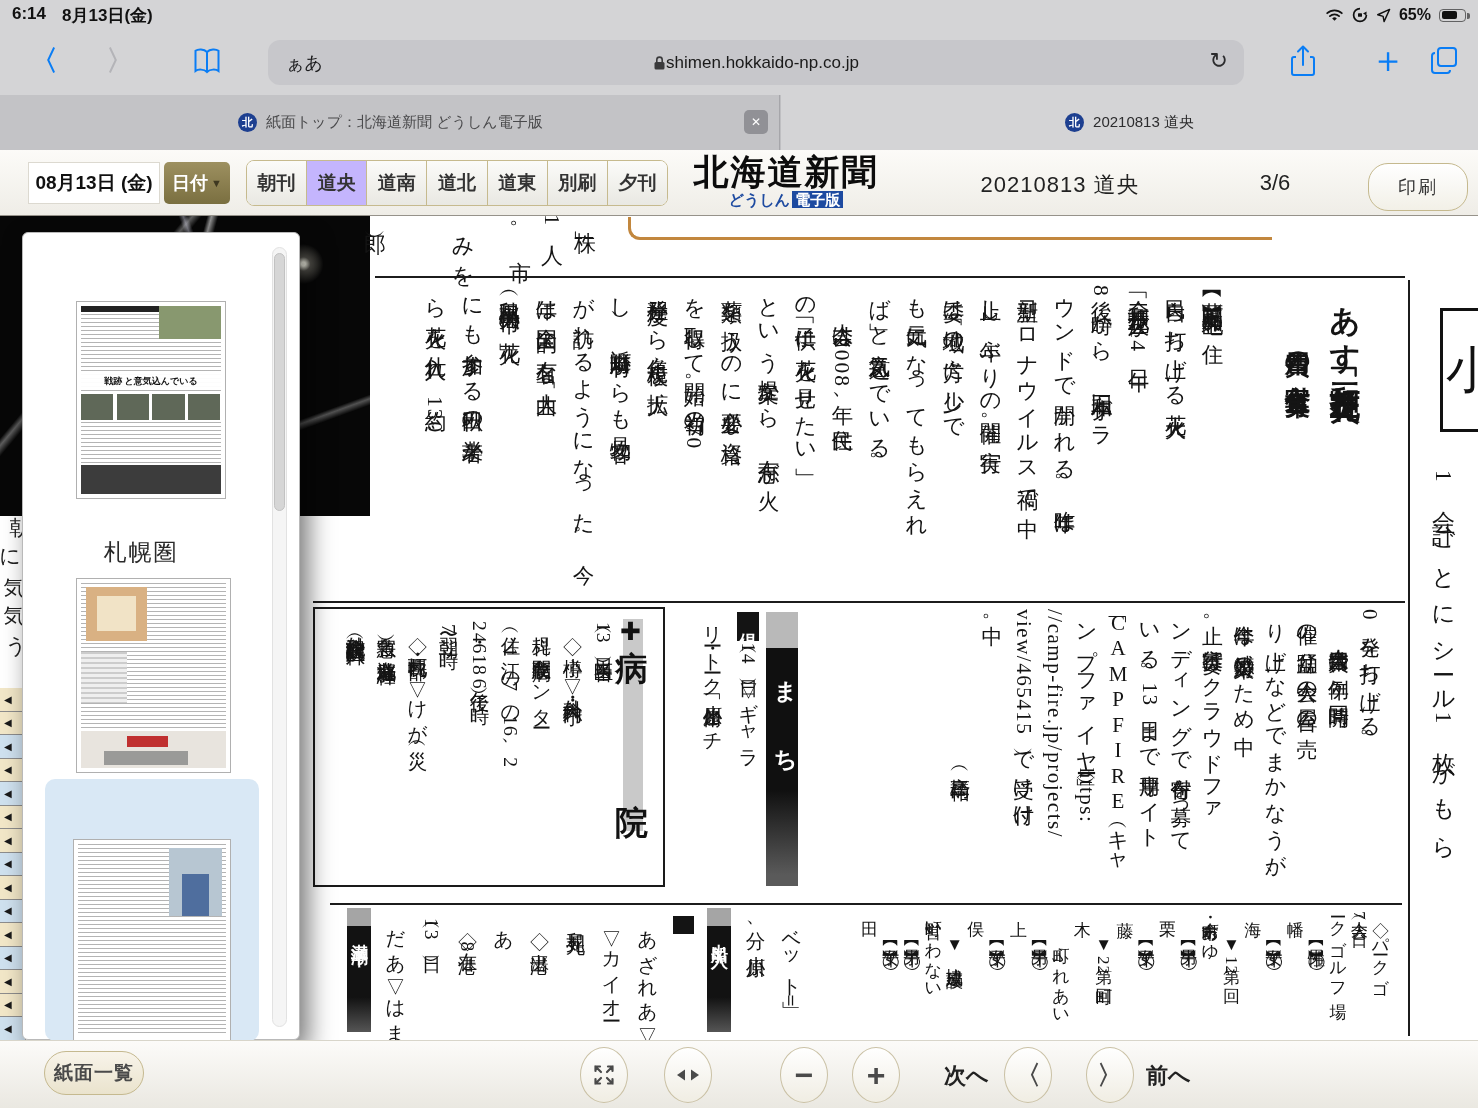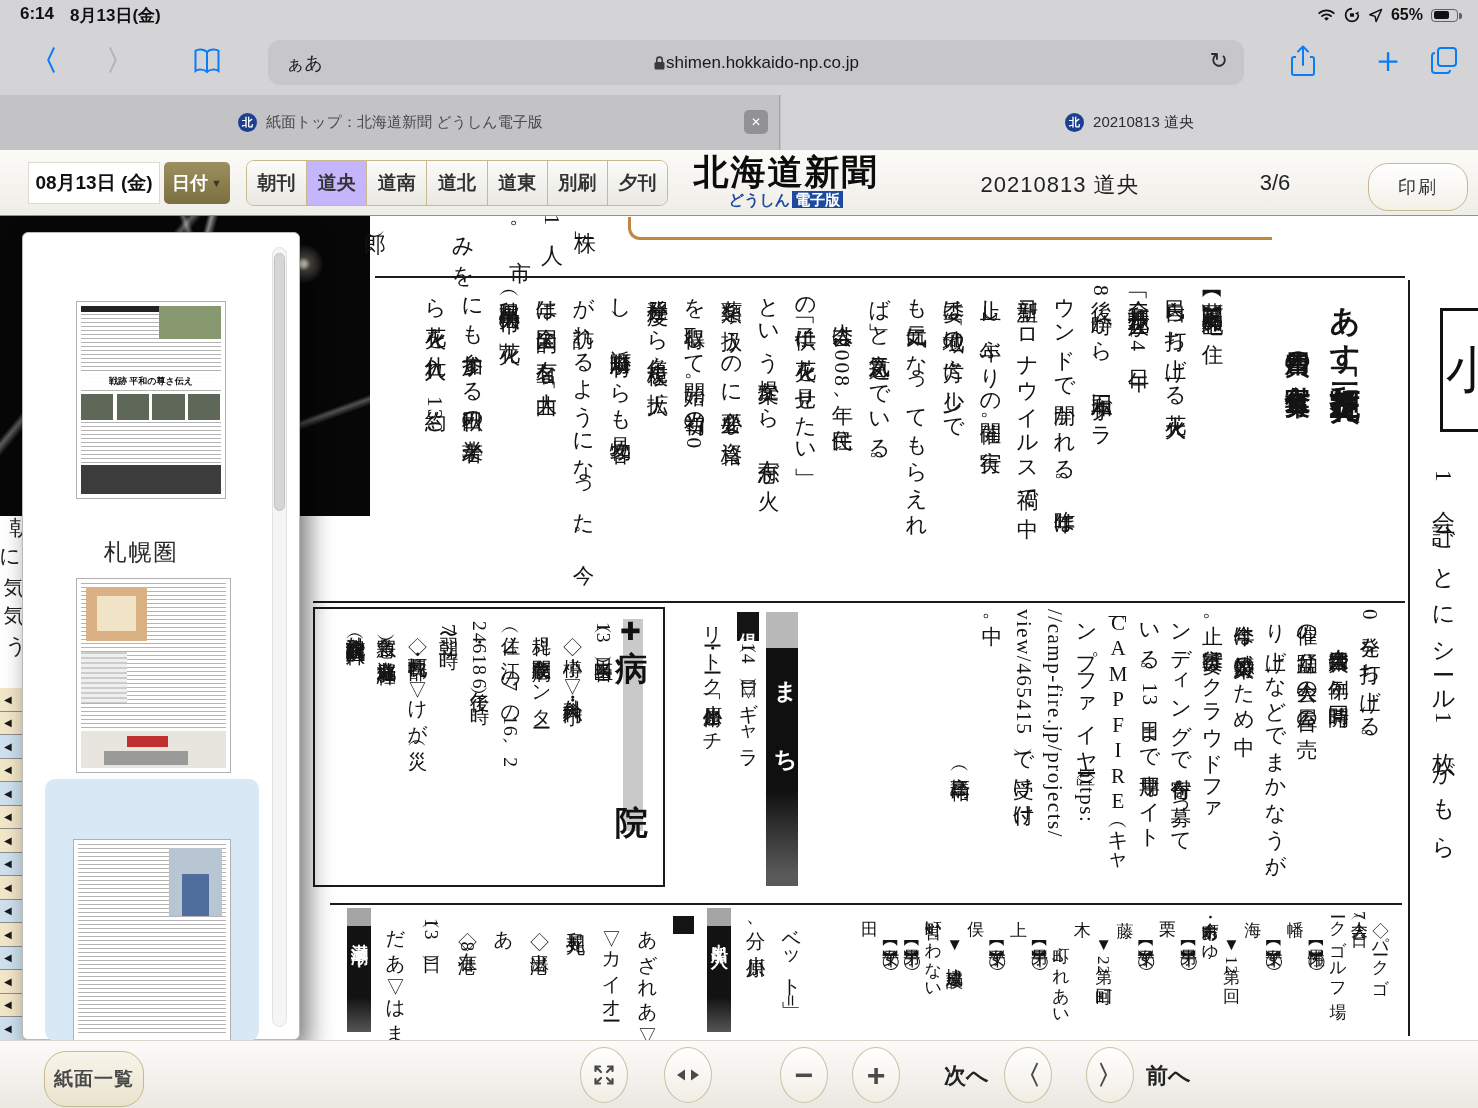--- a/index.html
+++ b/index.html
@@ -2,21 +2,21 @@
 <html><head>
 <meta charset="utf-8">
 <style>
   *{box-sizing:border-box;margin:0;padding:0}
   body{background:#888}
   .screen{position:relative;width:1478px;height:1108px;background:#d4d4d6;overflow:hidden;
           font-family:"Liberation Sans",sans-serif;color:#111}
 
   
   .status-bar{position:absolute;left:0;top:0;width:100%;height:30px;display:flex;
-              justify-content:space-between;align-items:center;padding:0 20px;font-size:17px;font-weight:bold}
+              justify-content:space-between;align-items:center;padding:0 12px;font-size:17px;font-weight:bold}
   .sb-left{display:flex;gap:16px}
   .sb-right{display:flex;gap:8px;align-items:center;font-weight:600;font-size:16px}
   .batt{width:27px;height:13px;border:1.5px solid rgba(60,60,60,.75);border-radius:4px;position:relative}
   .batt i{position:absolute;left:1.5px;top:1.5px;bottom:1.5px;width:62%;background:#111;border-radius:2px}
   .batt::after{content:'';position:absolute;right:-4.5px;top:3px;width:2.5px;height:6px;background:rgba(60,60,60,.75);border-radius:0 2px 2px 0}
 
   
   .safari-bar{position:absolute;left:0;top:30px;width:100%;height:65px}
   .nav-chev{position:absolute;top:12px;font-size:28px;font-weight:bold}
   .back{left:30px;color:#0a7df5}
@@ -181,21 +181,21 @@
   .t2 .sale{position:absolute;left:32%;top:12%;width:28%;height:32%;background:#c03030}
   .t2 .bed{position:absolute;left:16%;bottom:8%;width:58%;height:38%;background:#9a9a98}
   .t3{left:50px;top:606px;width:158px;height:202px}
   .t3 .ph-c{position:absolute;right:5%;top:4%;width:34%;height:34%;background:#b7c6d2}
   .t3 .ph-c::after{content:'';position:absolute;left:25%;bottom:0;width:50%;height:62%;background:#4f6e9e}
   .strack{position:absolute;right:12px;top:14px;bottom:12px;width:15px;background:#f5f5f5;border:1px solid #e2e2e2;border-radius:8px}
   .sthumb{position:absolute;right:14px;top:20px;width:11px;height:258px;background:#d6d6d6;border:1px solid #c2c2c2;border-radius:6px}
 
   
   .btoolbar{position:absolute;left:0;top:1040px;width:100%;height:68px;background:linear-gradient(#fcfbf9,#eae8e1);border-top:1px solid #d8d5ca}
-  .list-btn{position:absolute;left:44px;top:10px;width:100px;height:56px;border-radius:22px;border:1px solid #c5b98f;
+  .list-btn{position:absolute;left:44px;top:10px;width:100px;height:44px;border-radius:22px;border:1px solid #c5b98f;
             background:linear-gradient(#f8f4ea,#eae3cd);font-size:19px;font-weight:bold;color:#4a4a4a;
             display:flex;align-items:center;justify-content:center;letter-spacing:1px}
   .circ{position:absolute;top:6px;width:48px;height:56px;border-radius:50%;border:1px solid #cac1a5;
         background:linear-gradient(#fff,#f0ede3);display:flex;align-items:center;justify-content:center;color:#4a4a4a}
   .b-fs{left:580px}.b-ha{left:664px}.b-zo{left:780px;font-size:32px;font-weight:bold}
   .b-zi{left:852px;font-size:32px;font-weight:bold}
   .b-prev{left:1004px;font-size:26px;font-weight:bold}
   .b-next{left:1086px;font-size:26px;font-weight:bold}
   .lbl{position:absolute;top:20px;font-size:22px;font-weight:bold;color:#222}
   .l-next{left:944px}.l-prev{left:1146px}
@@ -431,21 +431,21 @@
         <div class="cell b">◀</div>
         <div class="cell c">◀</div>
         <div class="cell c">◀</div>
         <div class="cell b">◀</div>
       </div>
 
     <div class="panel">
       <div class="thumb t1">
         <div class="bar"></div>
         <div class="ph-a"></div>
-        <div class="hl">戦跡 平和の尊さ伝え</div>
+        <div class="hl">戦跡 と意気込んでいる</div>
         <div class="row"></div>
         <div class="ad"></div>
       </div>
       <div class="p-head ph2">札幌圏</div>
       <div class="thumb t2">
         <div class="ph-b"></div>
         <div class="grid"></div>
         <div class="ad">
           <div class="sale"></div>
           <div class="bed"></div>

